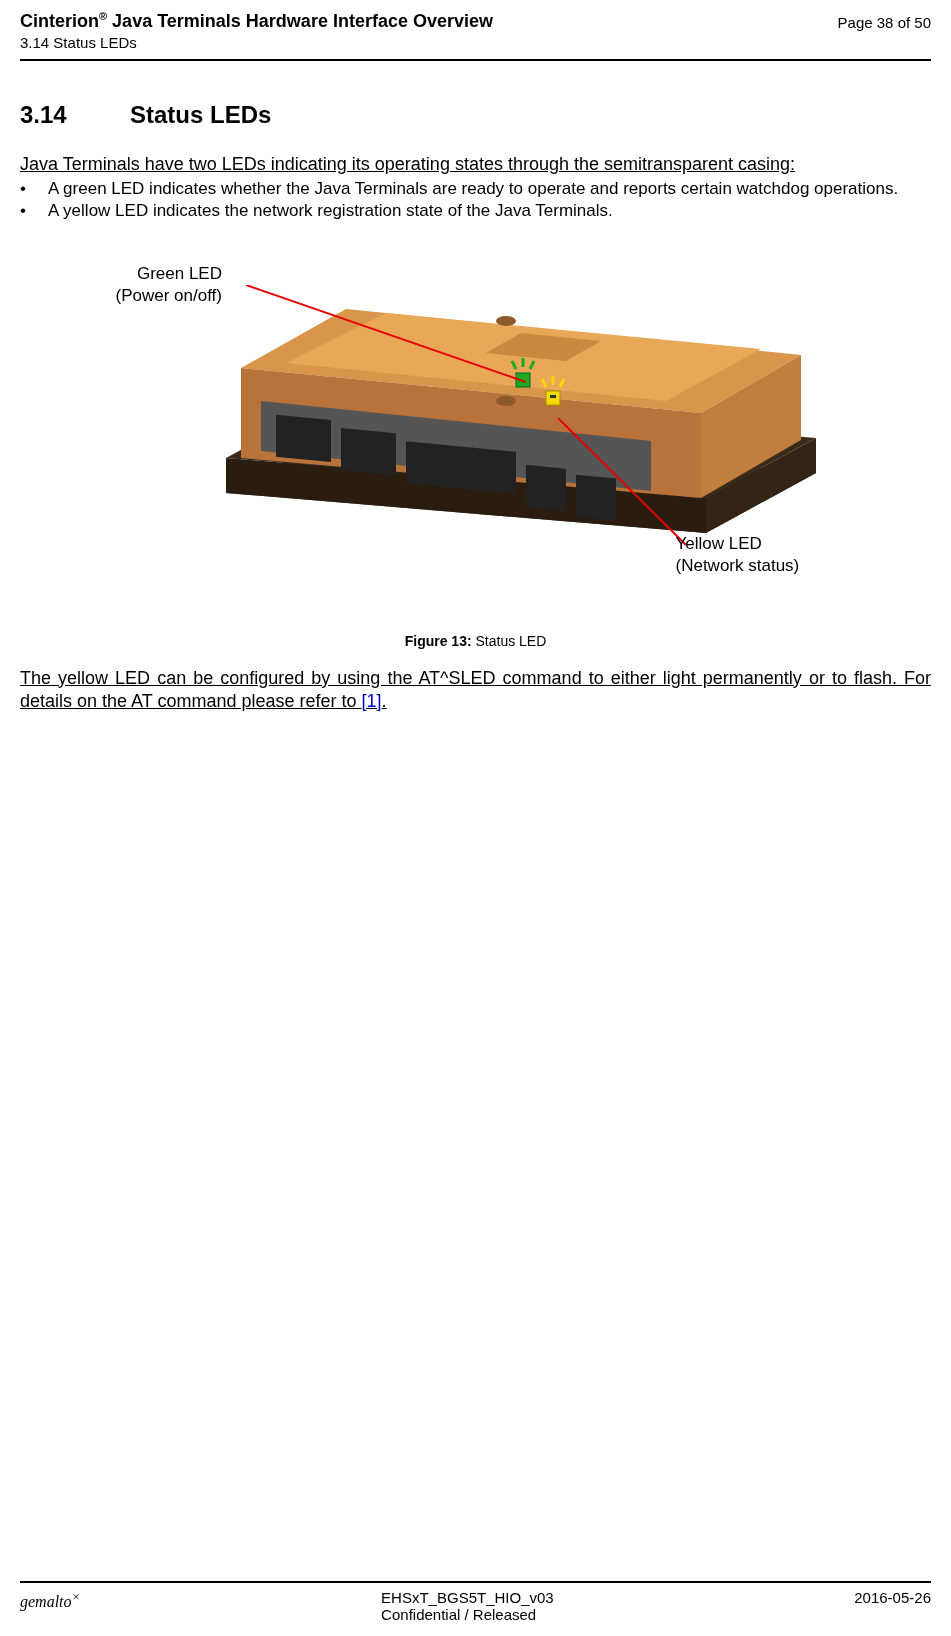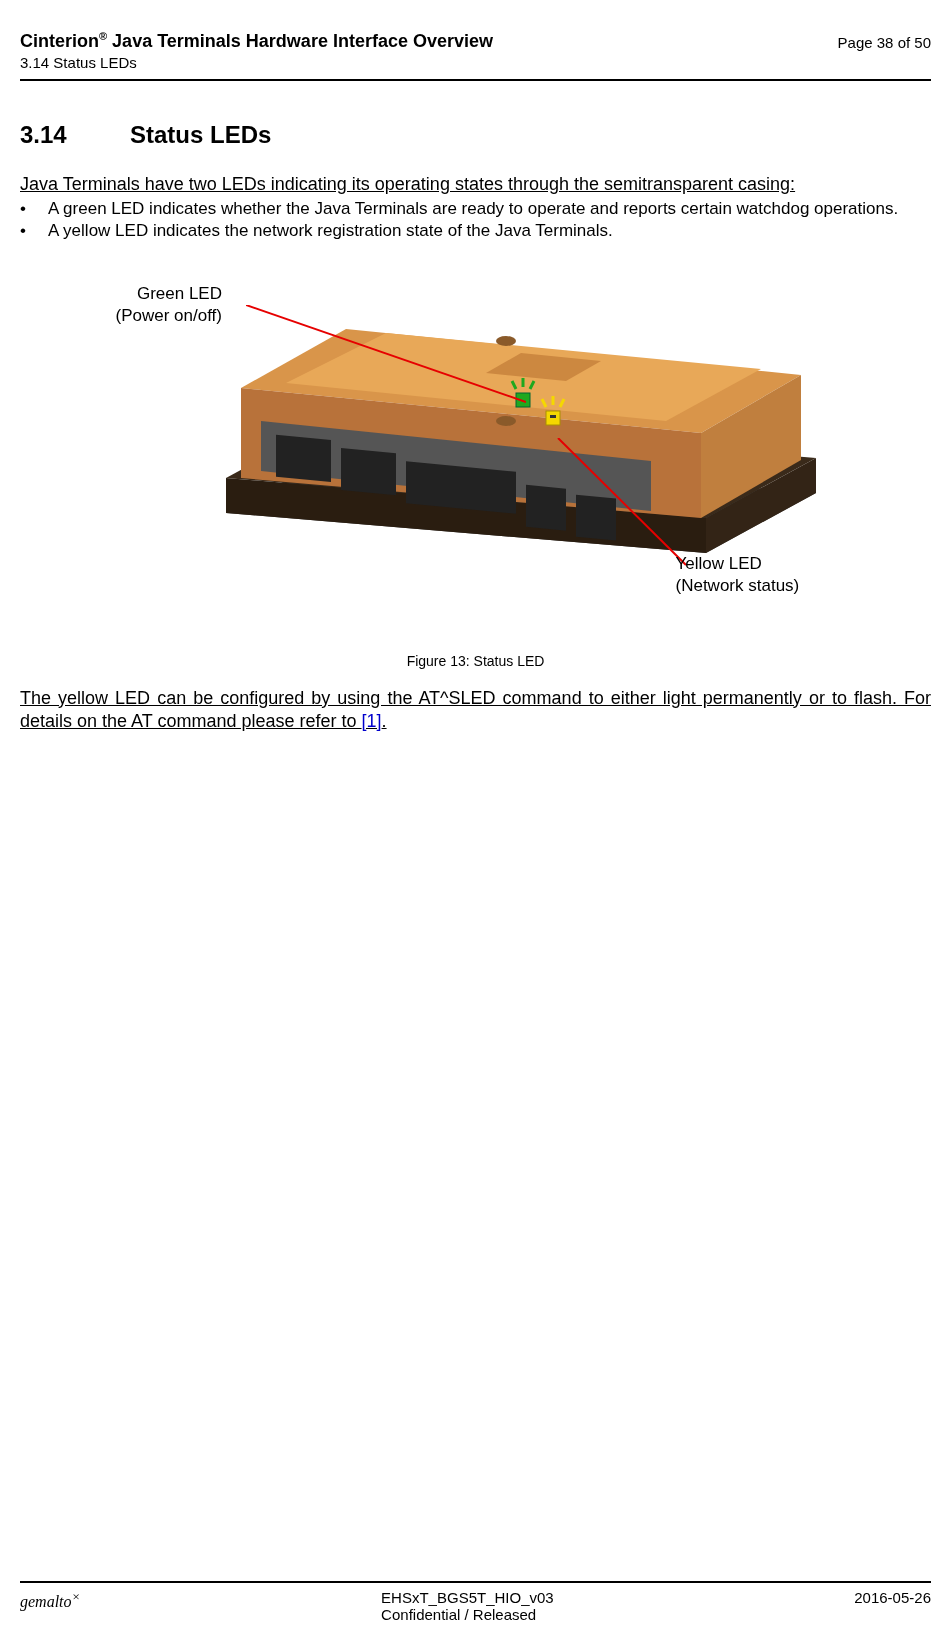--- a/index.html
+++ b/index.html
@@ -12,21 +12,20 @@
       width: 951px;
       height: 1636px;
       background: #fff;
       position: relative;
       padding: 0;
     }
     .header {
       display: flex;
       justify-content: space-between;
       padding: 10px 20px 0 20px;
-      margin-top: 20px;
     }
     .header-left {
       font-size: 18px;
     }
     .header-title {
       font-weight: bold;
     }
     .header-sup {
       font-size: 11px;
       vertical-align: super;
@@ -120,21 +119,21 @@
       width: 180px;
       height: 130px;
       pointer-events: none;
     }
     .figure-caption {
       text-align: center;
       font-size: 14px;
       margin-top: 6px;
     }
     .figure-caption-bold {
-      font-weight: normal;
+      font-weight: bold;
       text-align: right;
     }
     .ref-link {
       color: #0000cc;
     }
     .footer {
       position: absolute;
       bottom: 10px;
       left: 0;
       right: 0;

